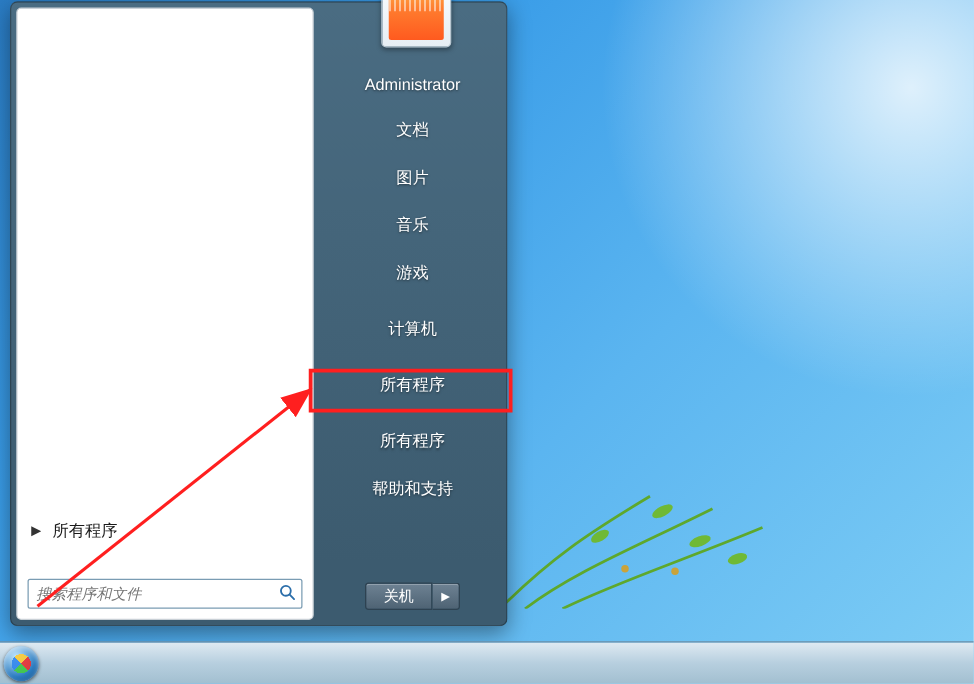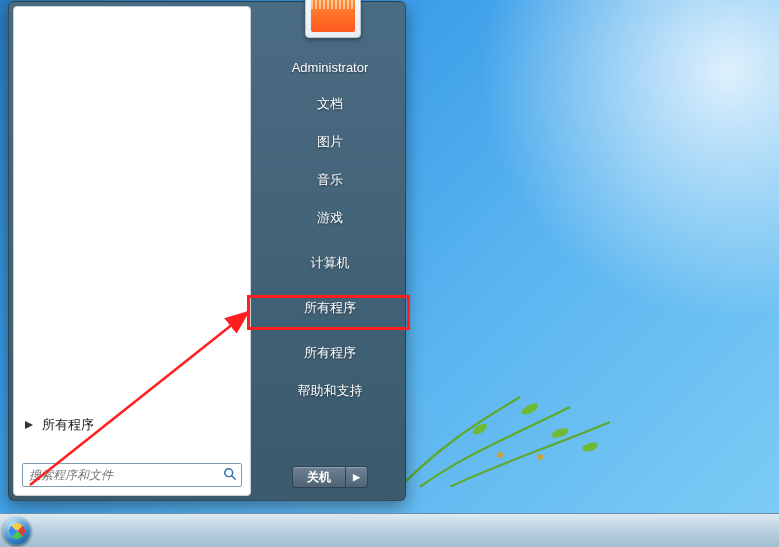--- a/index.html
+++ b/index.html
@@ -111,21 +111,20 @@
     .divider {
       height: 1px;
       margin: 3px 0;
       background: linear-gradient(90deg, rgba(255,255,255,0) 0%, rgba(255,255,255,0.25) 50%, rgba(255,255,255,0) 100%);
     }
     .shutdown-row {
       margin-top: auto;
       padding: 6px 8px;
       display:flex;
       gap: 0;
-      font-weight: bold;
     }
     .shutdown-btn, .shutdown-arrow {
       background: linear-gradient(180deg, #6e8293 0%, #4e6374 100%);
       border: 1px solid #2e4251;
       color: #fff;
       font-size: 12px;
       height: 22px;
       display:flex; align-items:center; justify-content:center;
       cursor:pointer;
       box-shadow: inset 0 1px 0 rgba(255,255,255,0.25);

